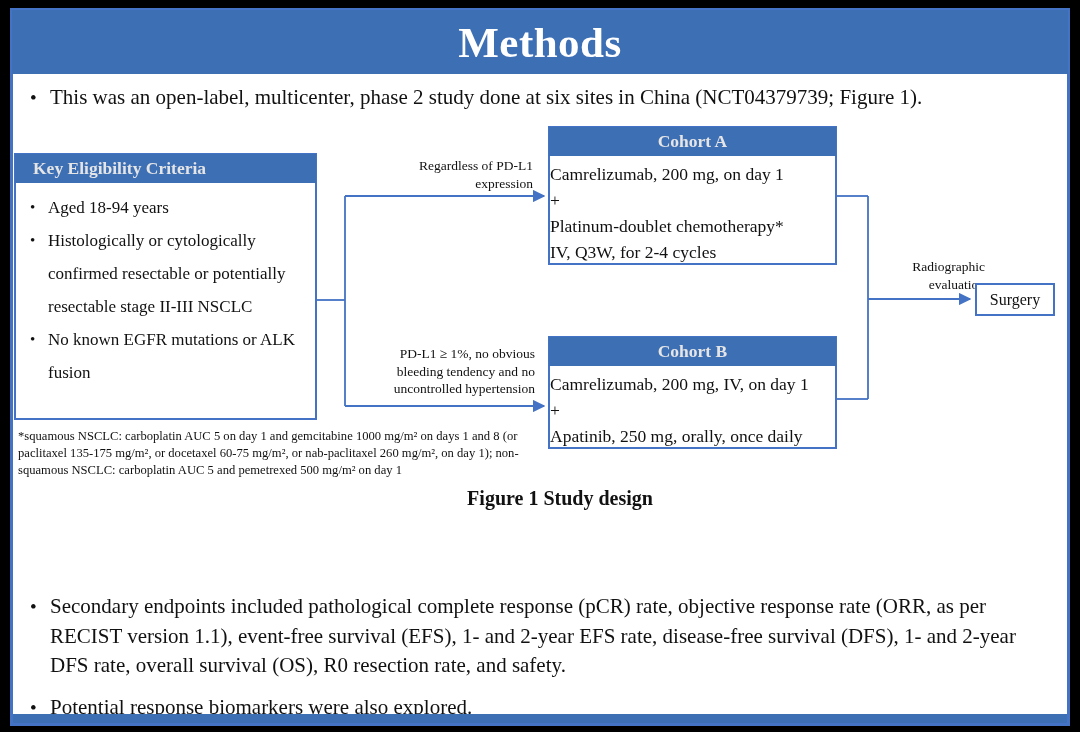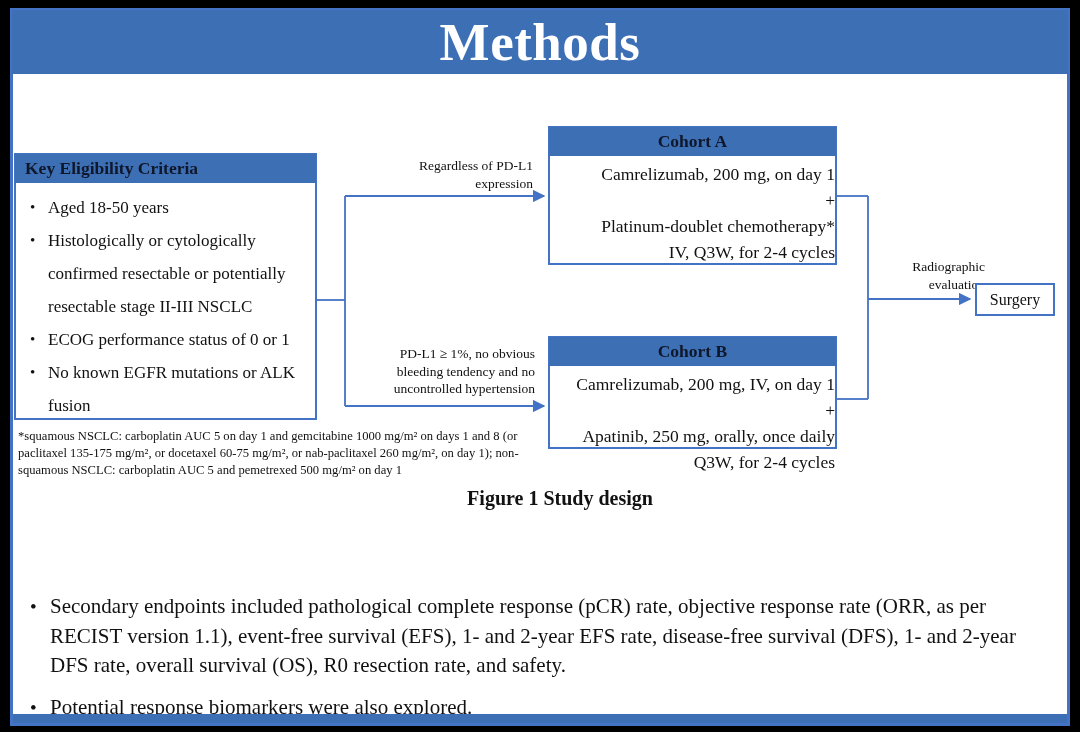--- a/index.html
+++ b/index.html
@@ -15,21 +15,21 @@
     box-sizing:border-box;
     background:#fff;
     border:3px solid #4472C4;
   }
   .titlebar {
     position:absolute; left:-1px; top:-1px; right:-1px; height:64px;
     background:#3D6FB5;
     display:flex; align-items:center; justify-content:center;
   }
   .titlebar h1 {
-    margin:16px; color:#fff; font-size:53px; font-weight:bold;
+    margin:16px; color:#fff; font-size:43px; font-weight:bold;
     letter-spacing:0.5px;
   }
   .bottomstrip {
     position:absolute; left:0; right:0; bottom:0; height:9px;
     background:#3D6FB5;
   }
   
   .bullet {
     position:absolute; left:15px; width:1012px;
     padding-left:22px; box-sizing:border-box;
@@ -40,38 +40,38 @@
     position:absolute; left:2px; top:0;
     font-size:19px;
   }
   
   .dbox {
     position:absolute; box-sizing:border-box;
     background:#fff; border:2px solid #4472C4;
     z-index:2;
   }
   .dbox .dhead {
-    background:#3D6FB5; color:#0f172a; font-weight:bold;
+    background:#3D6FB5; color:#e5e5e5; font-weight:bold;
     font-size:17.5px; height:29px; line-height:29px;
     margin:-1px -1px 0 -1px;
   }
   .dhead.center { text-align:center; }
-  .dhead.left { padding-left:10px; }
+  .dhead.left { padding-left:18px; }
   .elig-body { padding:8px 8px 0 8px; }
   .elig-body ul { list-style:none; margin:0; padding:0; }
   .elig-body li {
     position:relative; padding-left:24px;
     font-size:17px; line-height:33px;
   }
   .elig-body li::before {
     content:"\2022"; position:absolute; left:6px; top:0; font-size:15px;
   }
   .cohort-body { padding-top:5px; }
   .cohort-body div {
-    text-align:right; font-size:17.5px; line-height:26px;
+    text-align:left; font-size:17.5px; line-height:26px;
   }
   .flow-label {
     position:absolute; text-align:right;
     font-size:13.5px; line-height:17.5px; z-index:2;
   }
   .surgery {
     position:absolute; box-sizing:border-box;
     border:2px solid #4472C4; background:#fff;
     display:flex; align-items:center; justify-content:center;
     font-size:16px; z-index:2;
@@ -88,20 +88,21 @@
 </style>
 </head>
 <body>
 
 <div class="slide">
 
   <div class="titlebar">
     <h1>Methods</h1>
   </div>
 
+  <div class="bullet" style="top:72px;">This was an open-label, multicenter, phase 2 study done at six sites in China (NCT04379739; Figure 1).</div>
 
   <svg class="connectors" width="1054" height="712" viewBox="0 0 1054 712">
     <defs>
       <marker id="arrow" viewBox="0 0 10 10" refX="9" refY="5" markerWidth="7" markerHeight="7" orient="auto-start-reverse">
         <path d="M 0 0 L 10 5 L 0 10 z" fill="#4472C4"></path>
       </marker>
     </defs>
 
     <line x1="304" y1="289" x2="332" y2="289" stroke="#4472C4" stroke-width="1.8"></line>
     <line x1="332" y1="185" x2="332" y2="395" stroke="#4472C4" stroke-width="1.8"></line>
@@ -113,23 +114,22 @@
     <line x1="824" y1="388" x2="855" y2="388" stroke="#4472C4" stroke-width="1.8"></line>
     <line x1="855" y1="185" x2="855" y2="388" stroke="#4472C4" stroke-width="1.8"></line>
 
     <line x1="855" y1="288" x2="957" y2="288" stroke="#4472C4" stroke-width="1.8" marker-end="url(#arrow)"></line>
   </svg>
 
   <div class="dbox" style="left:1px; top:142px; width:303px; height:267px;">
     <div class="dhead left">Key Eligibility Criteria</div>
     <div class="elig-body">
       <ul>
-        <li>Aged 18-50 years</li>
+        <li>Aged 18-94 years</li>
         <li>Histologically or cytologically confirmed resectable or potentially resectable stage II-III NSCLC</li>
-        <li>ECOG performance status of 0 or 1</li>
         <li>No known EGFR mutations or ALK fusion</li>
       </ul>
     </div>
   </div>
 
   <div class="flow-label" style="left:355px; top:146px; width:165px;">Regardless of PD-L1 expression</div>
   <div class="flow-label" style="left:337px; top:334px; width:185px;">PD-L1 ≥ 1%, no obvious bleeding tendency and no uncontrolled hypertension</div>
 
   <div class="dbox" style="left:535px; top:115px; width:289px; height:139px;">
     <div class="dhead center">Cohort A</div>
@@ -140,21 +140,20 @@
       <div>IV, Q3W, for 2-4 cycles</div>
     </div>
   </div>
 
   <div class="dbox" style="left:535px; top:325px; width:289px; height:113px;">
     <div class="dhead center">Cohort B</div>
     <div class="cohort-body">
       <div>Camrelizumab, 200 mg, IV, on day 1</div>
       <div>+</div>
       <div>Apatinib, 250 mg, orally, once daily</div>
-      <div>Q3W, for 2-4 cycles</div>
     </div>
   </div>
 
   <div class="flow-label" style="left:862px; top:247px; width:110px;">Radiographic evaluation</div>
   <div class="surgery" style="left:962px; top:272px; width:80px; height:33px;">Surgery</div>
 
   <div class="footnote">*squamous NSCLC: carboplatin AUC 5 on day 1 and gemcitabine 1000 mg/m² on days 1 and 8 (or paclitaxel 135-175 mg/m², or docetaxel 60-75 mg/m², or nab-paclitaxel 260 mg/m², on day 1); non-squamous NSCLC: carboplatin AUC 5 and pemetrexed 500 mg/m² on day 1</div>
 
   <div class="caption">Figure 1 Study design</div>
 

